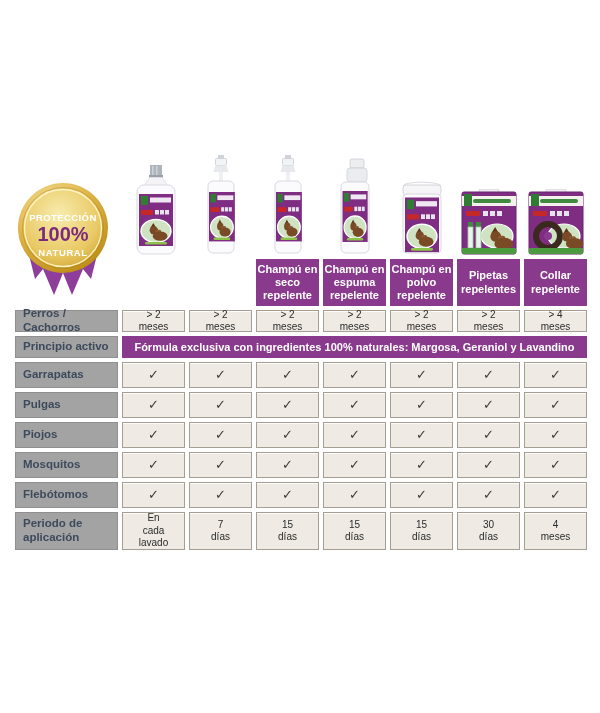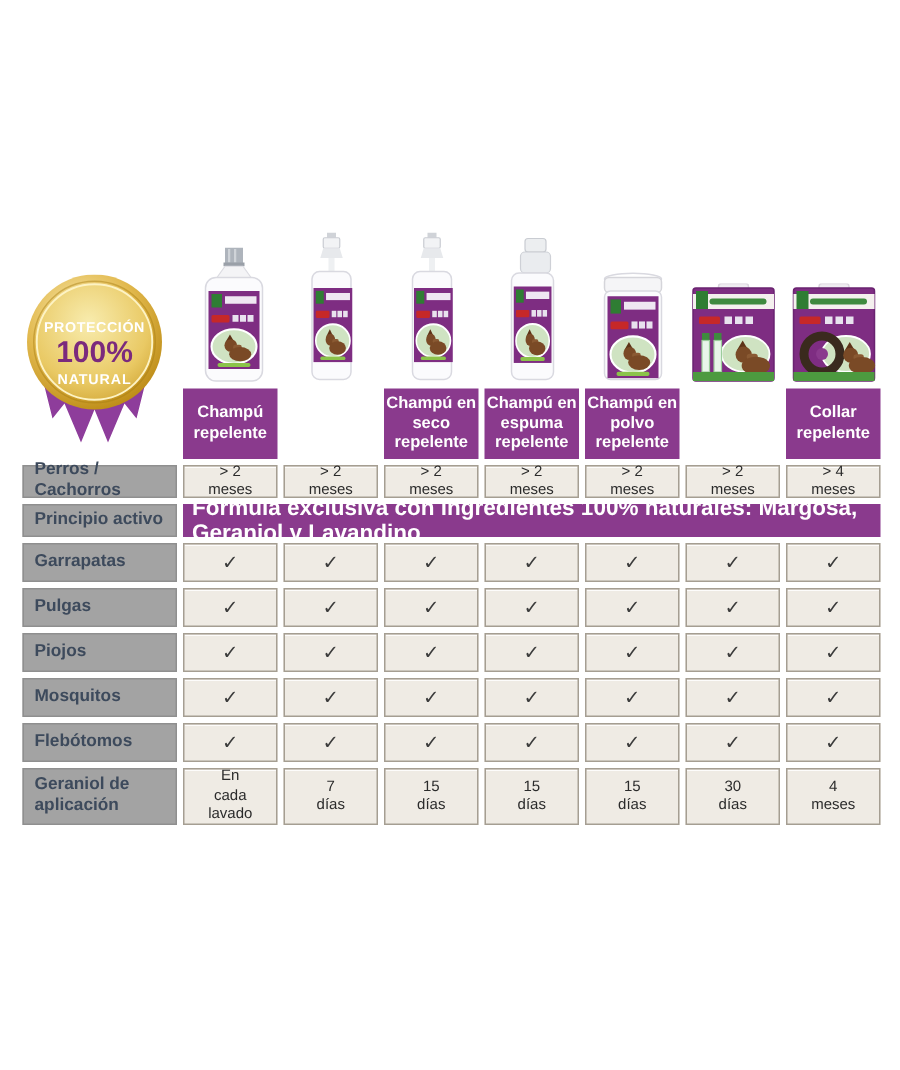--- a/index.html
+++ b/index.html
@@ -25,21 +25,21 @@
        color:var(--label_text,#3d4a5c);font-weight:bold;font-size:11.5px;
        display:flex;align-items:center;padding:0 7px;line-height:1.2;}
 
   .val{background:var(--cell_bg,#efebe4);border:1px solid var(--cell_border,#a59e92);
        box-shadow:inset 0 1px 0 rgba(255,255,255,.85);
        display:flex;align-items:center;justify-content:center;text-align:center;
        font-size:10px;color:#2b2b2b;line-height:1.25;padding:0 19px;}
 
   .check{font-size:13px;color:var(--check,#3b3b3b);font-weight:normal;}
 
-  .bar{background:var(--purple,#8a3a8d);color:#fff;font-weight:bold;font-size:15px;
+  .bar{background:var(--purple,#8a3a8d);color:#fff;font-weight:bold;font-size:11px;
        display:flex;align-items:center;justify-content:center;padding:0 6px;}
 
   svg{display:block;}
   .hiddefs{position:absolute;width:0;height:0;overflow:hidden;}
 </style>
 </head>
 <body>
 
 <div class="canvas">
 
@@ -167,24 +167,24 @@
         <rect x="31" y="22" width="5" height="5" fill="#e8e2ee"></rect>
         <rect x="38" y="22" width="5" height="5" fill="#e8e2ee"></rect>
         <ellipse cx="38" cy="47" rx="16" ry="12" fill="#cfe3c2" stroke="#ffffff" stroke-width="1.2"></ellipse>
         <circle cx="22" cy="47" r="12" fill="none" stroke="#3a2a1e" stroke-width="6"></circle>
         <circle cx="22" cy="47" r="4" fill="#8a3a8d"></circle>
         <use href="#g-dog" transform="translate(33,39) scale(1.25)"></use>
         <rect x="3" y="59" width="54" height="6" fill="#4c9a3f"></rect>
       </svg>
     </div>
 
-    <div class="hdr" style="grid-area:2/2">Champú repelente</div>
     <div class="hdr" style="grid-area:2/4">Champú en seco repelente</div>
     <div class="hdr" style="grid-area:2/5">Champú en espuma repelente</div>
     <div class="hdr" style="grid-area:2/6">Champú en polvo repelente</div>
+    <div class="hdr" style="grid-area:2/7">Pipetas repelentes</div>
     <div class="hdr" style="grid-area:2/8">Collar repelente</div>
 
     <div class="lbl" style="grid-area:3/1">Perros / Cachorros</div>
     <div class="val" style="grid-area:3/2">&gt; 2 meses</div>
     <div class="val" style="grid-area:3/3">&gt; 2 meses</div>
     <div class="val" style="grid-area:3/4">&gt; 2 meses</div>
     <div class="val" style="grid-area:3/5">&gt; 2 meses</div>
     <div class="val" style="grid-area:3/6">&gt; 2 meses</div>
     <div class="val" style="grid-area:3/7">&gt; 2 meses</div>
     <div class="val" style="grid-area:3/8">&gt; 4 meses</div>
@@ -230,21 +230,21 @@
 
     <div class="lbl" style="grid-area:9/1">Flebótomos</div>
     <div class="val check" style="grid-area:9/2">✓</div>
     <div class="val check" style="grid-area:9/3">✓</div>
     <div class="val check" style="grid-area:9/4">✓</div>
     <div class="val check" style="grid-area:9/5">✓</div>
     <div class="val check" style="grid-area:9/6">✓</div>
     <div class="val check" style="grid-area:9/7">✓</div>
     <div class="val check" style="grid-area:9/8">✓</div>
 
-    <div class="lbl" style="grid-area:10/1">Geraniol de aplicación</div>
+    <div class="lbl" style="grid-area:10/1">Periodo de aplicación</div>
     <div class="val" style="grid-area:10/2">En cada lavado</div>
     <div class="val" style="grid-area:10/3">7 días</div>
     <div class="val" style="grid-area:10/4">15 días</div>
     <div class="val" style="grid-area:10/5">15 días</div>
     <div class="val" style="grid-area:10/6">15 días</div>
     <div class="val" style="grid-area:10/7">30 días</div>
     <div class="val" style="grid-area:10/8">4 meses</div>
 
   </div>
 </div>

